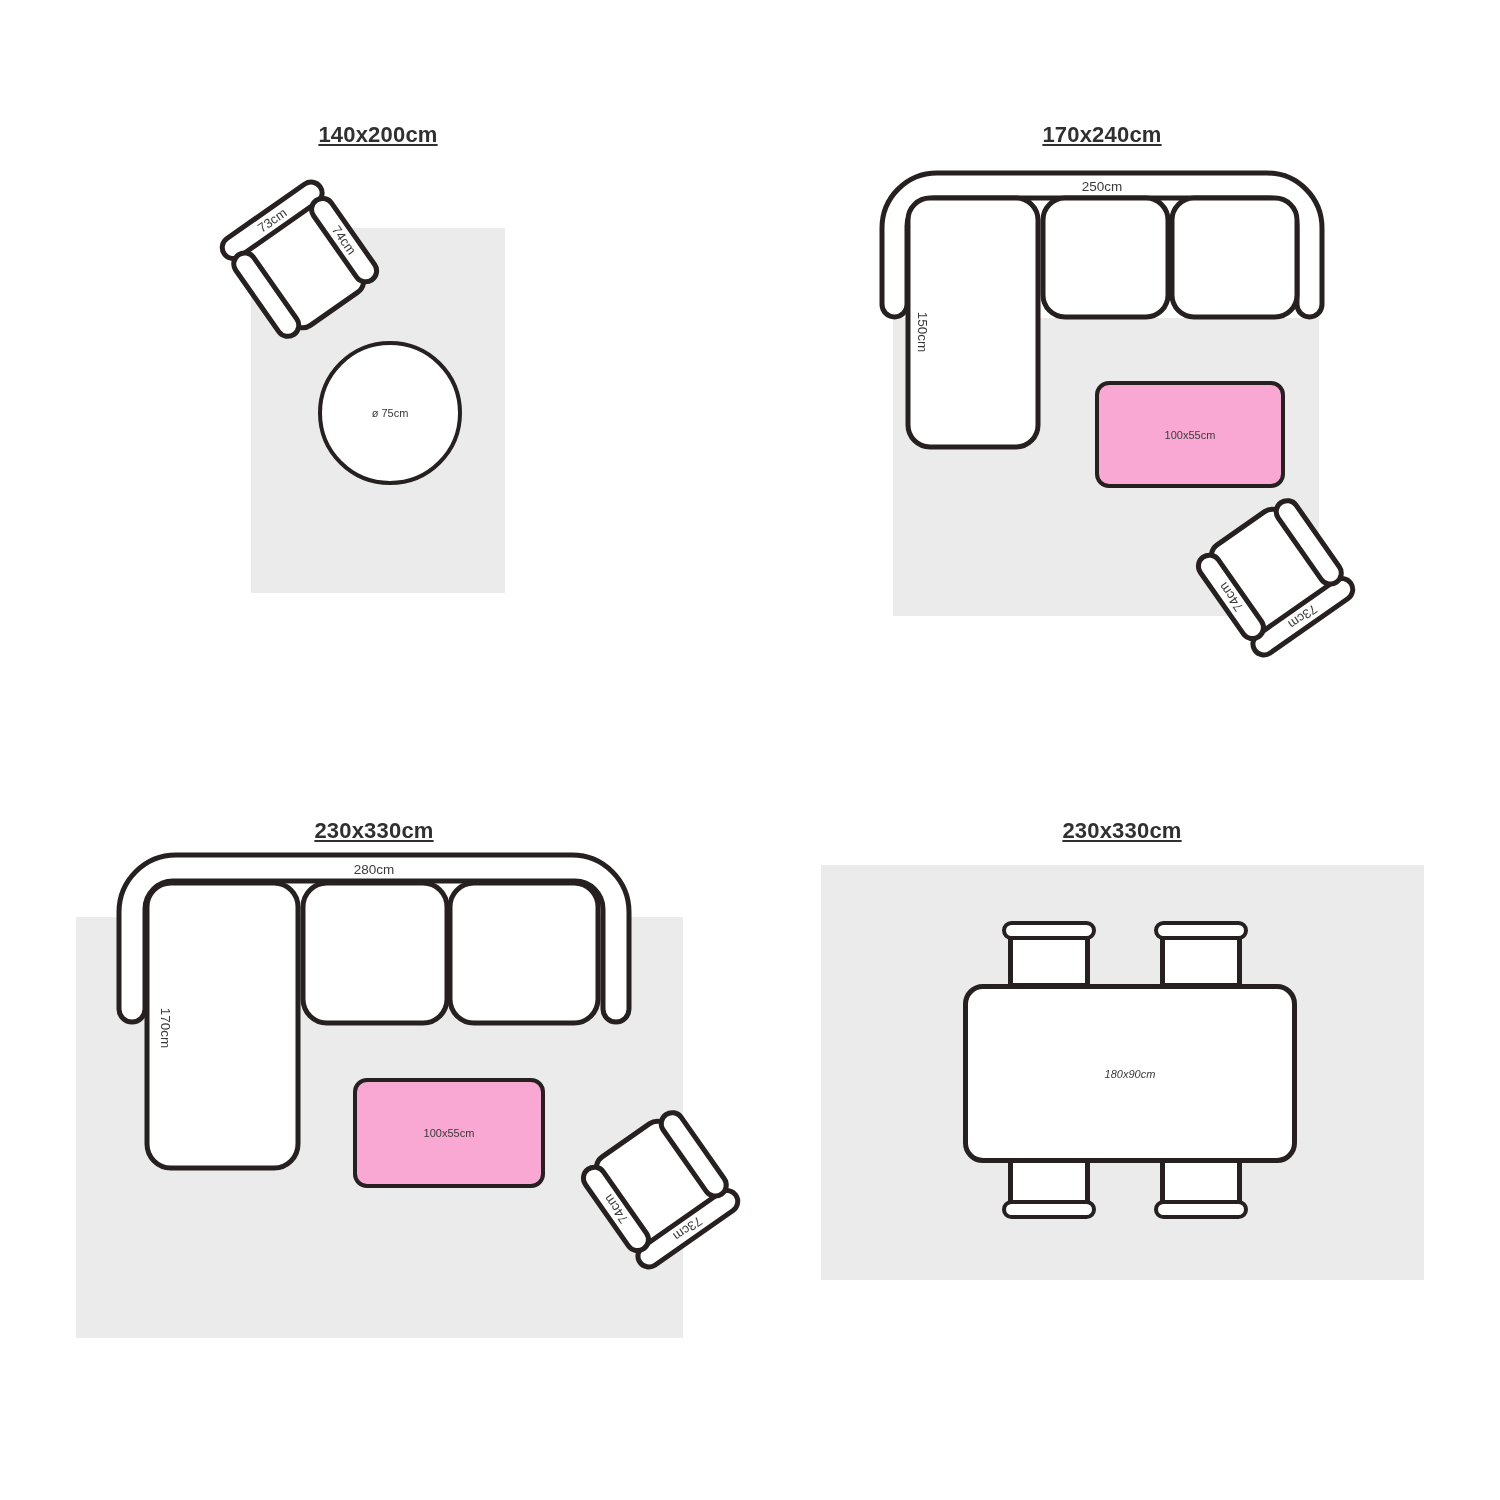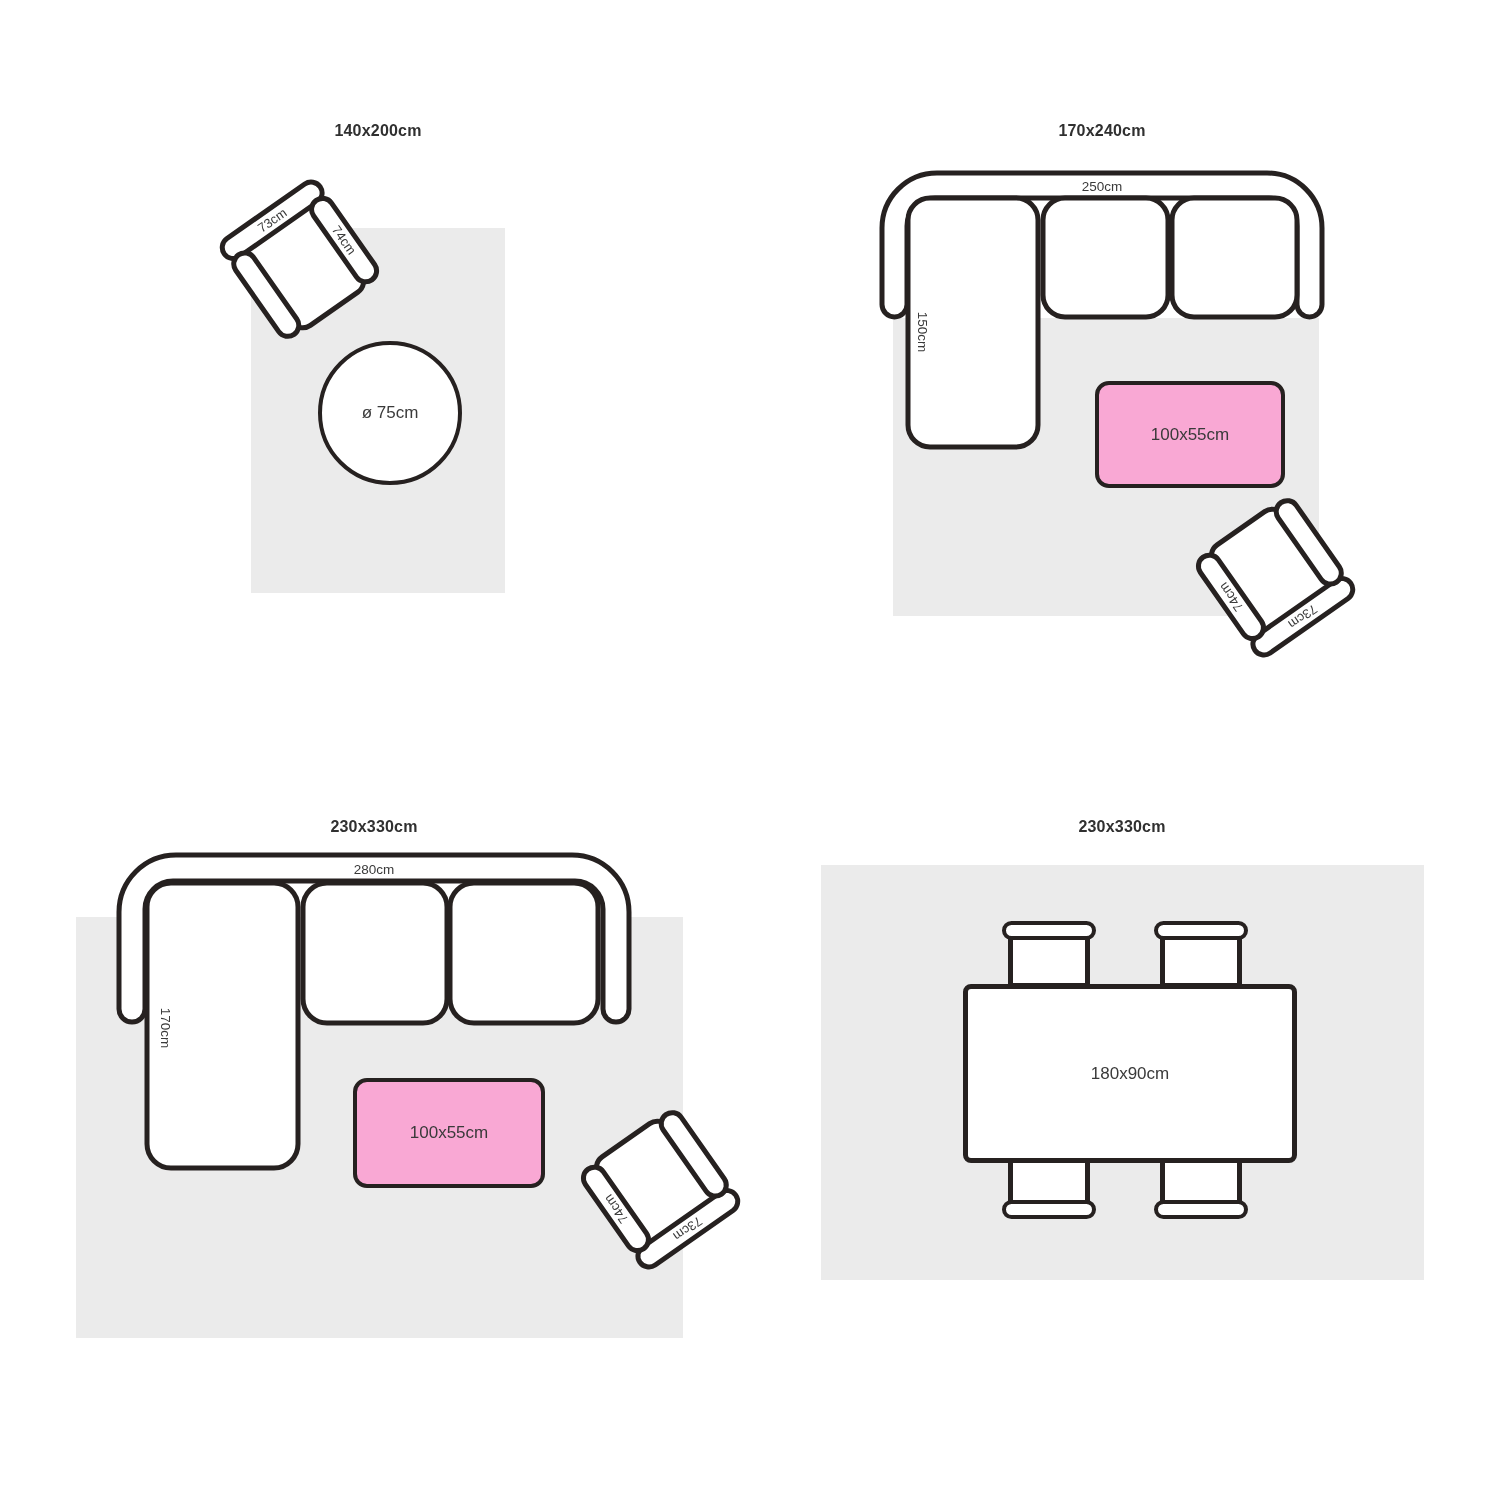--- a/index.html
+++ b/index.html
@@ -4,37 +4,37 @@
 <style>
   :root{
     --background:#ffffff; --stroke:#262120; --rug:#ebebeb; --label:#3a3a3a; --title:#303030;
   }
   html,body{margin:0;padding:0;background:var(--background);}
   #canvas{
     position:relative;width:1500px;height:1500px;background:var(--background);
     font-family:"Liberation Sans","DejaVu Sans",sans-serif;overflow:hidden;
   }
   .title{
-    position:absolute;transform:translateX(-50%);font-size:16px;font-weight:600;
-    color:var(--title);white-space:nowrap;letter-spacing:0.2px;
+    position:absolute;transform:translateX(-50%);font-size:22px;font-weight:600;
+    color:var(--title);white-space:nowrap;letter-spacing:0.2px;text-decoration:underline;
   }
   .rug{position:absolute;background:var(--rug);}
-  .label{color:var(--label);font-size:17px;white-space:nowrap;}
+  .label{color:var(--label);font-size:11px;white-space:nowrap;}
   
   .round-table{
     position:absolute;background:#fff;border:4px solid var(--stroke);border-radius:50%;
     display:flex;align-items:center;justify-content:center;
   }
   .coffee-table{
     position:absolute;background:#f9a8d4;border:4px solid var(--stroke);border-radius:14px;
     display:flex;align-items:center;justify-content:center;
   }
   .dining-table{
-    position:absolute;background:#fff;border:5px solid var(--stroke);border-radius:8px;
-    display:flex;align-items:center;justify-content:center;z-index:3;
+    position:absolute;background:#fff;border:5px solid var(--stroke);border-radius:20px;
+    display:flex;align-items:center;justify-content:center;z-index:3;font-style:italic;
   }
   
   .armchair{position:absolute;width:122px;height:124px;}
   .armchair .seat{
     position:absolute;left:16px;top:14px;width:90px;height:110px;background:#fff;
     border:5px solid var(--stroke);border-radius:16px;box-sizing:border-box;
   }
   .armchair .back{
     position:absolute;left:0;top:0;width:122px;height:27px;background:#fff;
     border:5px solid var(--stroke);border-radius:14px;box-sizing:border-box;

